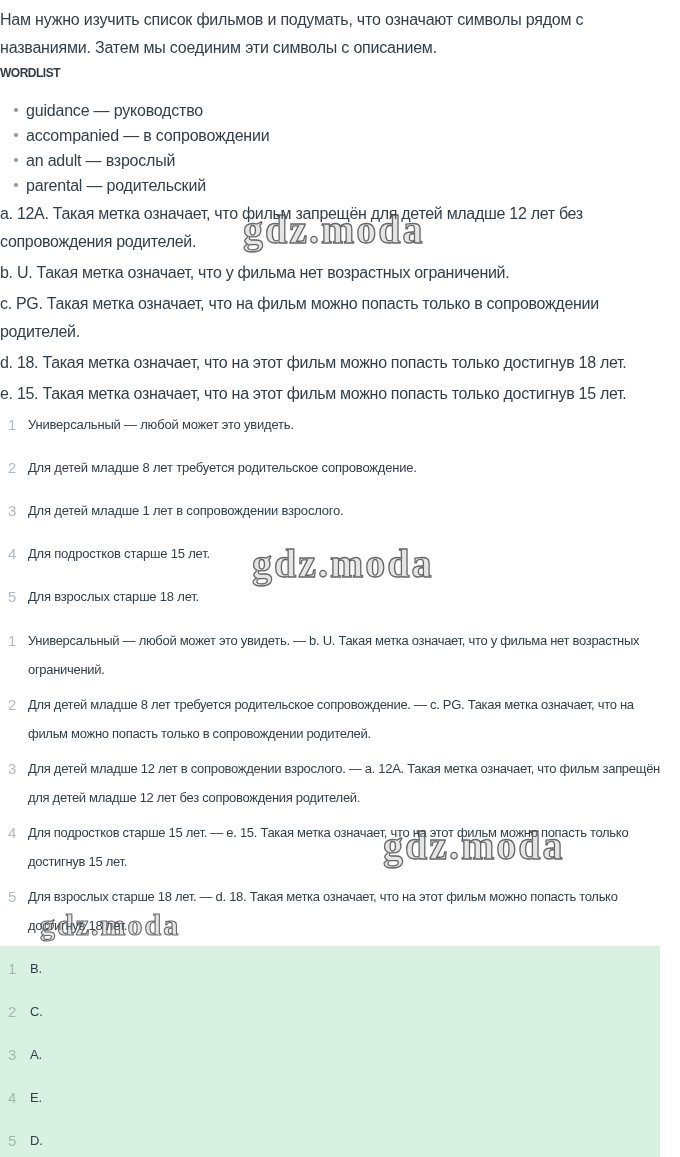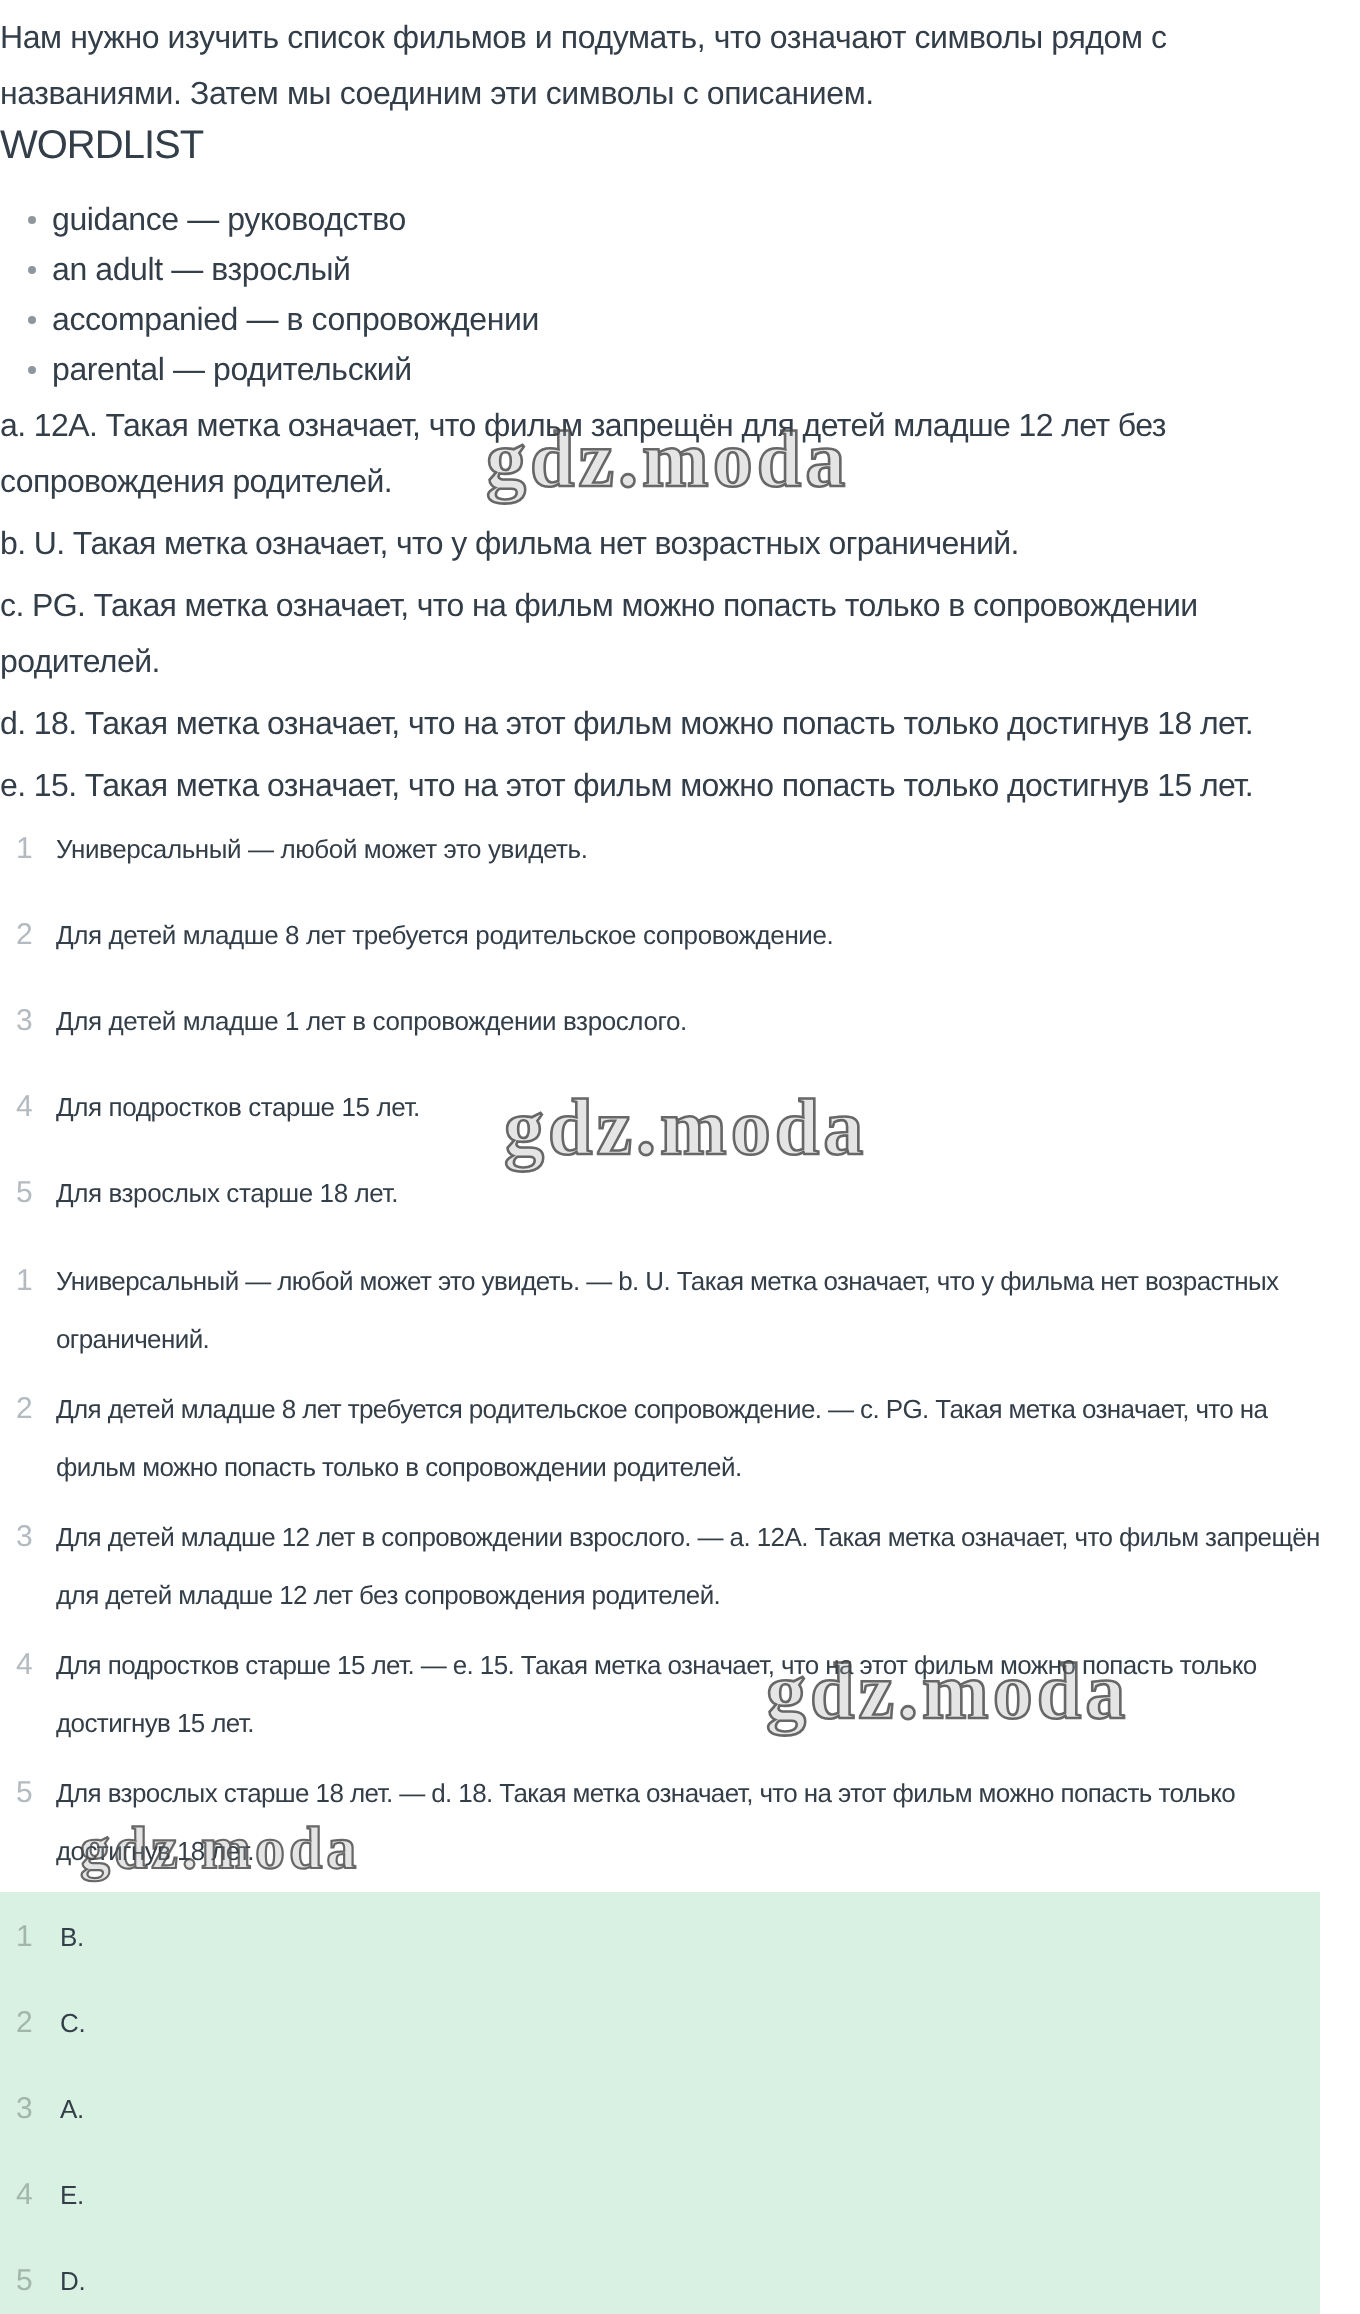--- a/index.html
+++ b/index.html
@@ -6,21 +6,21 @@
   .page {
     position:relative; width:660px; height:1157px; overflow:hidden;
     background:#ffffff; color:#333e48;
     font-family:"Liberation Sans", sans-serif;
   }
   .intro {
     margin:0; padding-top:6px; max-width:648px;
     font-size:16px; line-height:28px; letter-spacing:-0.2px;
   }
   .wordlist-title {
-    margin:2px 0 0; font-size:20px; font-weight:400;
+    margin:2px 0 0; font-size:12px; font-weight:700;
     letter-spacing:-0.5px; line-height:18px;
   }
   .wordlist { list-style:none; margin:16px 0 0; padding:0; }
   .wordlist li { display:flex; line-height:25px; font-size:16px; letter-spacing:-0.2px; }
   .dot { flex:none; width:4px; height:4px; border-radius:50%; background:#8f979e; margin:10px 8px 0 14px; }
 
   .labels { margin-top:2px; }
   .label {
     margin:0 0 3px; max-width:668px;
     font-size:16px; line-height:28px; letter-spacing:-0.3px;
@@ -64,25 +64,25 @@
 
   <h3 class="wordlist-title">WORDLIST</h3>
 
   <ul class="wordlist">
     <li>
       <span class="dot"></span>
       <span>guidance — руководство</span>
     </li>
     <li>
       <span class="dot"></span>
-      <span>an adult — взрослый</span>
+      <span>accompanied — в сопровождении</span>
     </li>
     <li>
       <span class="dot"></span>
-      <span>accompanied — в сопровождении</span>
+      <span>an adult — взрослый</span>
     </li>
     <li>
       <span class="dot"></span>
       <span>parental — родительский</span>
     </li>
   </ul>
 
   <div class="labels">
     <p class="label">a. 12A. Такая метка означает, что фильм запрещён для детей младше 12 лет без сопровождения родителей.</p>
     <p class="label">b. U. Такая метка означает, что у фильма нет возрастных ограничений.</p>

